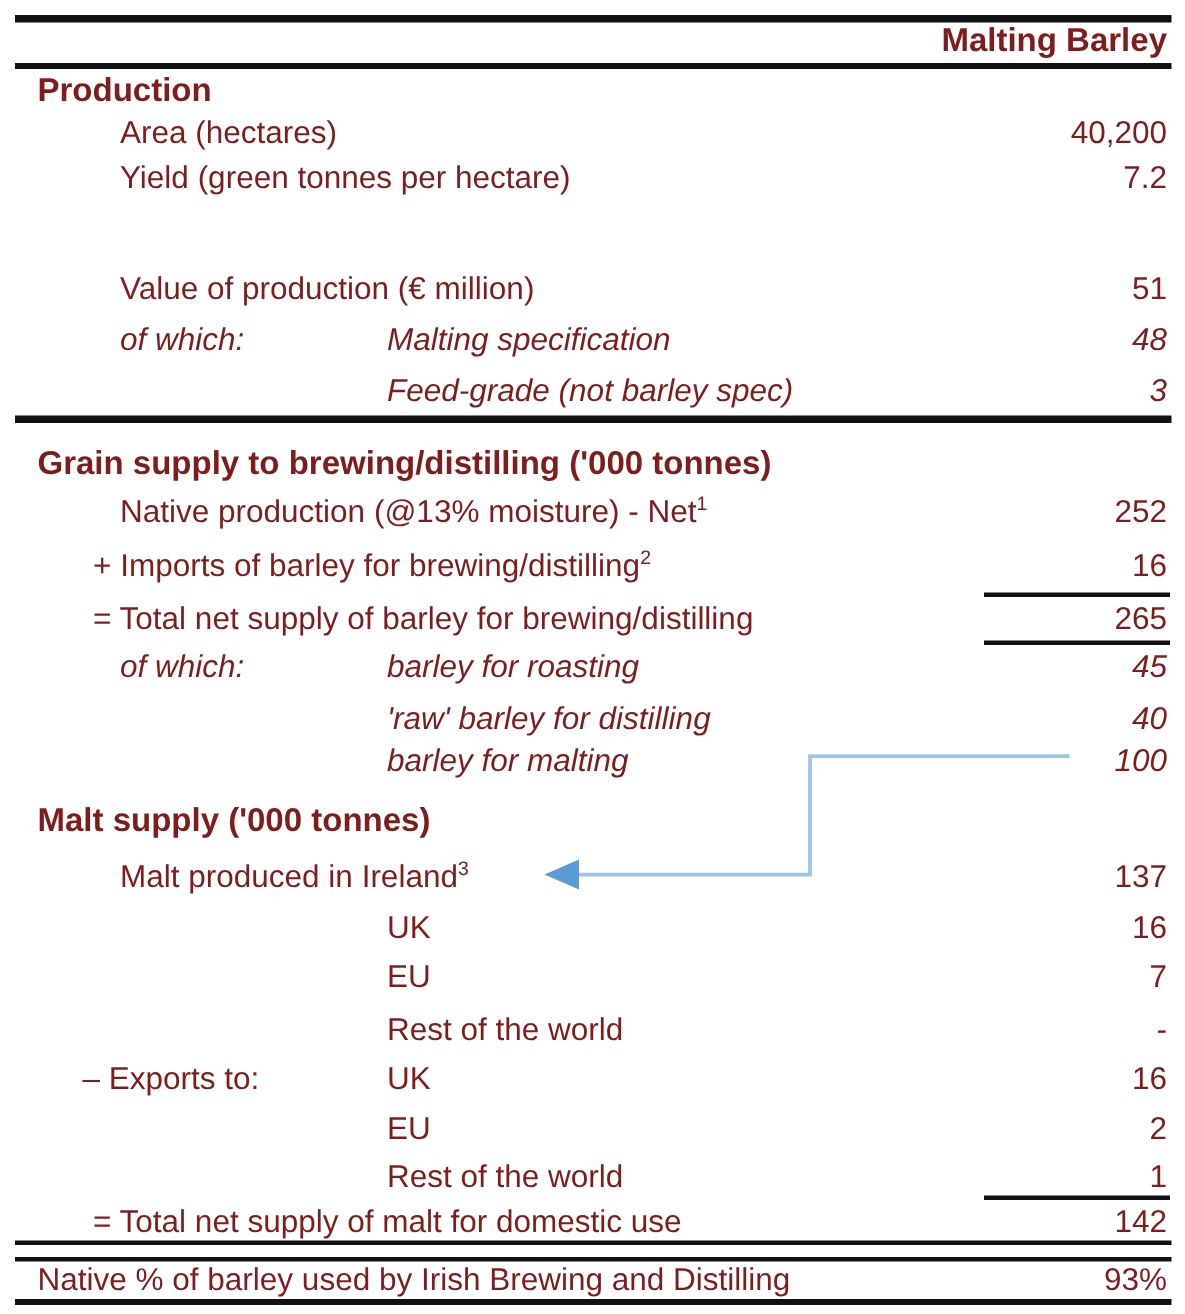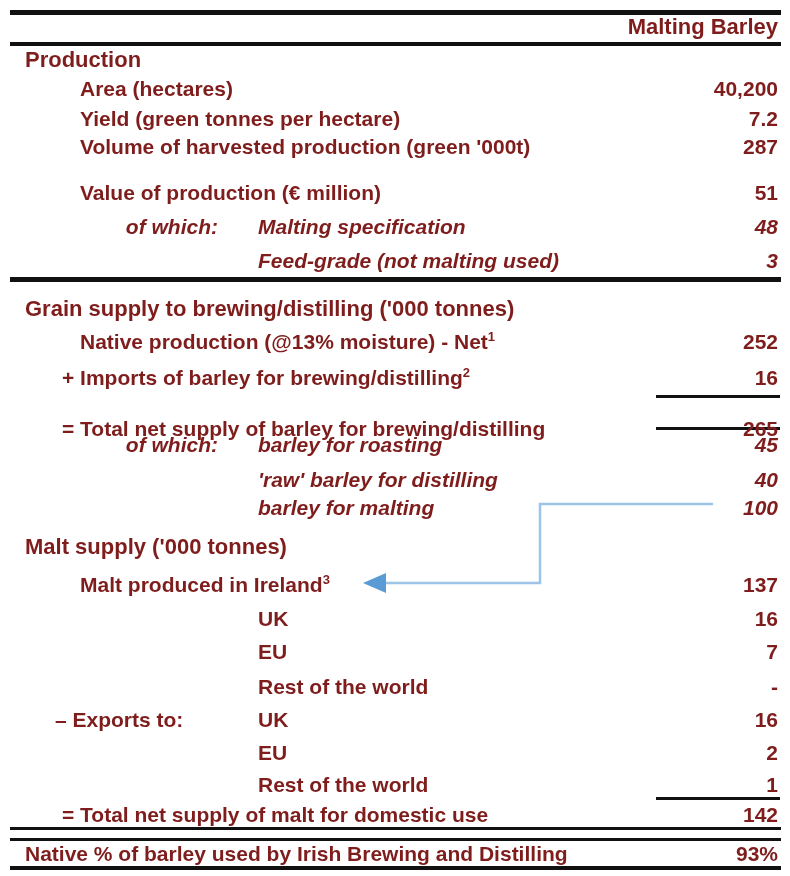--- a/index.html
+++ b/index.html
@@ -4,28 +4,28 @@
 <style>
   html,body{margin:0;padding:0;background:#ffffff;}
   #page{
     position:relative;
     width:790px;height:876px;
     background:#ffffff;
     font-family:"Liberation Sans", sans-serif;
     color:#7f1d1d;
     overflow:hidden;
   }
-  .row{position:absolute;left:0;right:0;height:30px;line-height:30px;font-size:21px;white-space:nowrap;font-weight:bold;}
+  .row{position:absolute;left:0;right:0;height:30px;line-height:30px;font-size:21px;white-space:nowrap;}
   .hdr{font-weight:bold;font-size:22px;}
   .title-row{font-weight:bold;font-size:22px;text-align:right;padding-right:12px;}
   .lbl0{position:absolute;left:25px;}
   .lbl1{position:absolute;left:80px;}
   .lblp{position:absolute;left:62px;}
   .lblp2{position:absolute;left:55px;}
-  .c1{position:absolute;left:80px;width:138px;text-align:right;font-style:italic;}
+  .c1{position:absolute;left:80px;width:138px;text-align:left;font-style:italic;}
   .c2{position:absolute;left:258px;}
   .it{font-style:italic;}
   .val{position:absolute;right:12px;top:0;}
   .rule{position:absolute;left:10px;width:771px;background:#111;}
   .vrule{position:absolute;left:656px;width:124px;height:3px;background:#111;}
   sup{font-size:13px;line-height:0;}
   .arrow-svg{position:absolute;left:0;top:0;pointer-events:none;}
   .footer-row{height:26px;line-height:26px;}
 </style>
 </head>
@@ -52,50 +52,46 @@
     <span class="lbl0">Production</span>
   </div>
   <div class="row" style="top:74px;">
     <span class="lbl1">Area (hectares)</span>
     <span class="val">40,200</span>
   </div>
   <div class="row" style="top:104px;">
     <span class="lbl1">Yield (green tonnes per hectare)</span>
     <span class="val">7.2</span>
   </div>
-  <div class="row" style="top:132px;">
-    <span class="lbl1">Volume of harvested production (green '000t)</span>
-    <span class="val">287</span>
-  </div>
   <div class="row" style="top:178px;">
     <span class="lbl1">Value of production (€ million)</span>
     <span class="val">51</span>
   </div>
   <div class="row" style="top:212px;">
     <span class="c1">of which:</span>
     <span class="c2 it">Malting specification</span>
     <span class="val it">48</span>
   </div>
   <div class="row" style="top:246px;">
-    <span class="c2 it">Feed-grade (not malting used)</span>
+    <span class="c2 it">Feed-grade (not barley spec)</span>
     <span class="val it">3</span>
   </div>
 
   <div class="row hdr" style="top:294px;">
     <span class="lbl0">Grain supply to brewing/distilling ('000 tonnes)</span>
   </div>
   <div class="row" style="top:327px;">
     <span class="lbl1"><span>Native production (@13% moisture) - Net</span><sup>1</sup></span>
     <span class="val">252</span>
   </div>
   <div class="row" style="top:363px;">
     <span class="lblp"><span>+ Imports of barley for brewing/distilling</span><sup>2</sup></span>
     <span class="val">16</span>
   </div>
-  <div class="row" style="top:414px;">
+  <div class="row" style="top:398px;">
     <span class="lblp">= Total net supply of barley for brewing/distilling</span>
     <span class="val">265</span>
   </div>
   <div class="row" style="top:430px;">
     <span class="c1">of which:</span>
     <span class="c2 it">barley for roasting</span>
     <span class="val it">45</span>
   </div>
   <div class="row" style="top:465px;">
     <span class="c2 it">'raw' barley for distilling</span>

